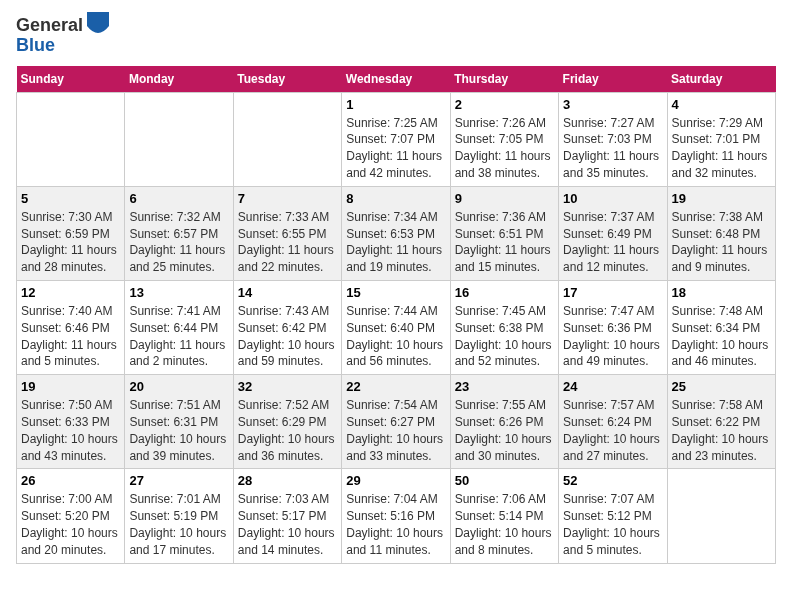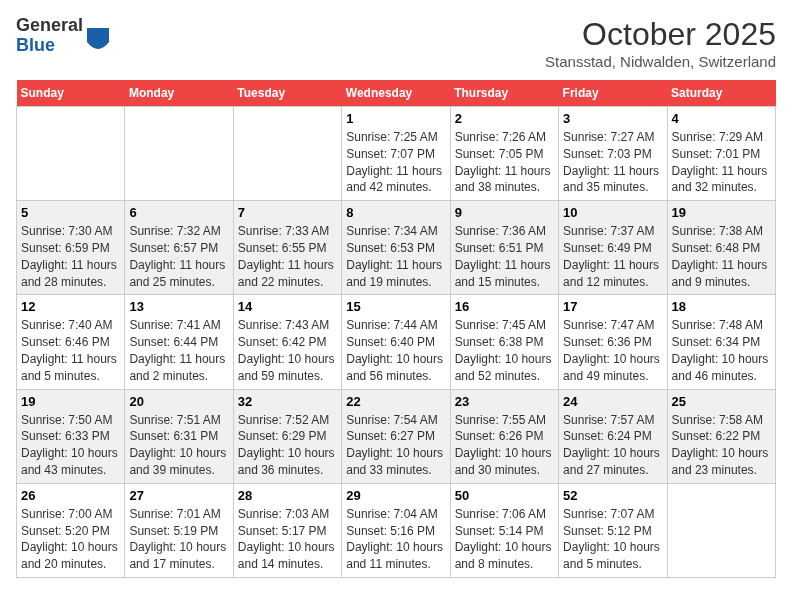--- a/index.html
+++ b/index.html
@@ -11,21 +11,21 @@
       padding: 16px;
     }
     .header {
       display: flex;
       align-items: flex-start;
       justify-content: space-between;
       margin-bottom: 10px;
     }
     .logo {
       display: flex;
-      align-items: flex-end;
+      align-items: flex-start;
     }
     .logo-text {
       display: flex;
       flex-direction: column;
       font-size: 18px;
       font-weight: bold;
       line-height: 1.1;
     }
     .logo-general { color: #333; }
     .logo-blue { color: #1a5fa8; }
@@ -46,21 +46,21 @@
     .location {
       font-size: 15px;
       color: #555;
     }
     .calendar {
       width: 100%;
       border-collapse: collapse;
       font-size: 11px;
     }
     .calendar th {
-      background: #ef4444;
+      background: #be185d;
       color: #fff;
       padding: 6px 4px;
       text-align: left;
       font-weight: bold;
       font-size: 12px;
     }
     .calendar td {
       border: 1px solid #ccc;
       vertical-align: top;
       padding: 4px;
@@ -94,24 +94,20 @@
 <div class="header">
   <div class="logo">
     <div class="logo-text">
       <span class="logo-general">General</span>
       <span class="logo-blue">Blue</span>
     </div>
     <svg class="logo-icon" viewBox="0 0 22 28" xmlns="http://www.w3.org/2000/svg">
       <path d="M0 0 L22 0 L22 14 Q11 28 0 14 Z" fill="#1a5fa8"></path>
     </svg>
   </div>
-  <div class="title-block">
-    <div class="month-title">October 2025</div>
-    <div class="location">Stansstad, Nidwalden, Switzerland</div>
-  </div>
 </div>
 
 <table class="calendar">
   <thead>
     <tr>
     <th>Sunday</th>
         <th>Monday</th>
         <th>Tuesday</th>
         <th>Wednesday</th>
         <th>Thursday</th>

